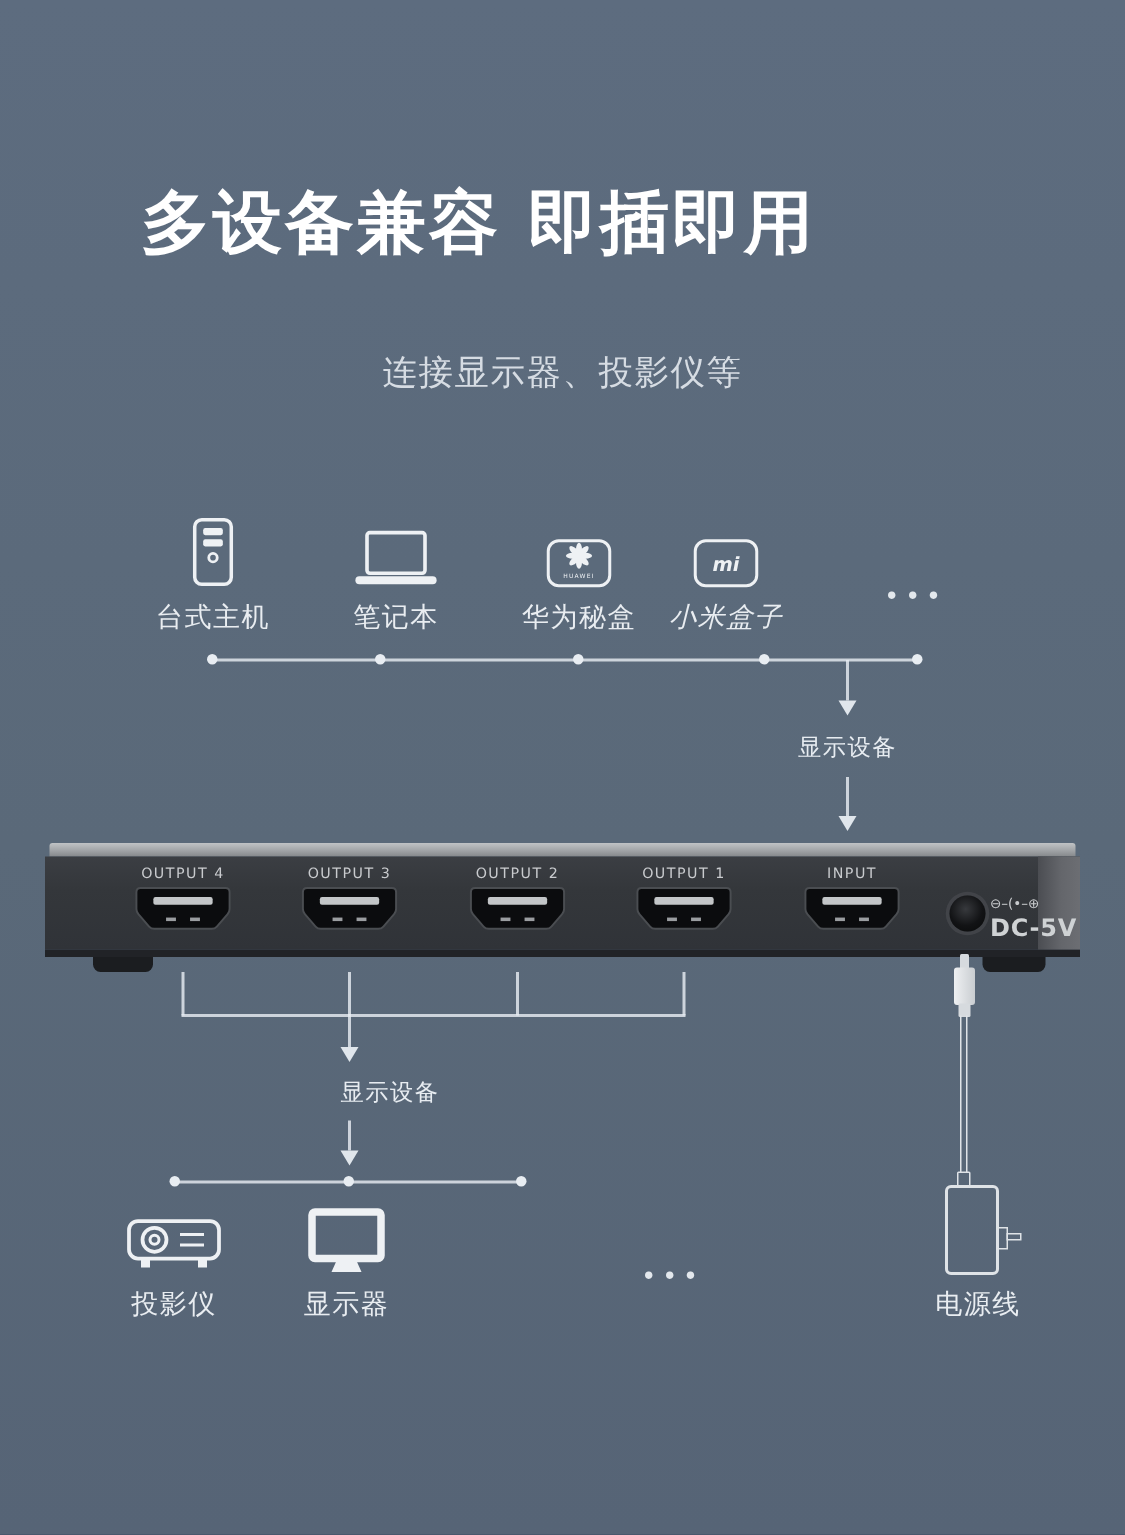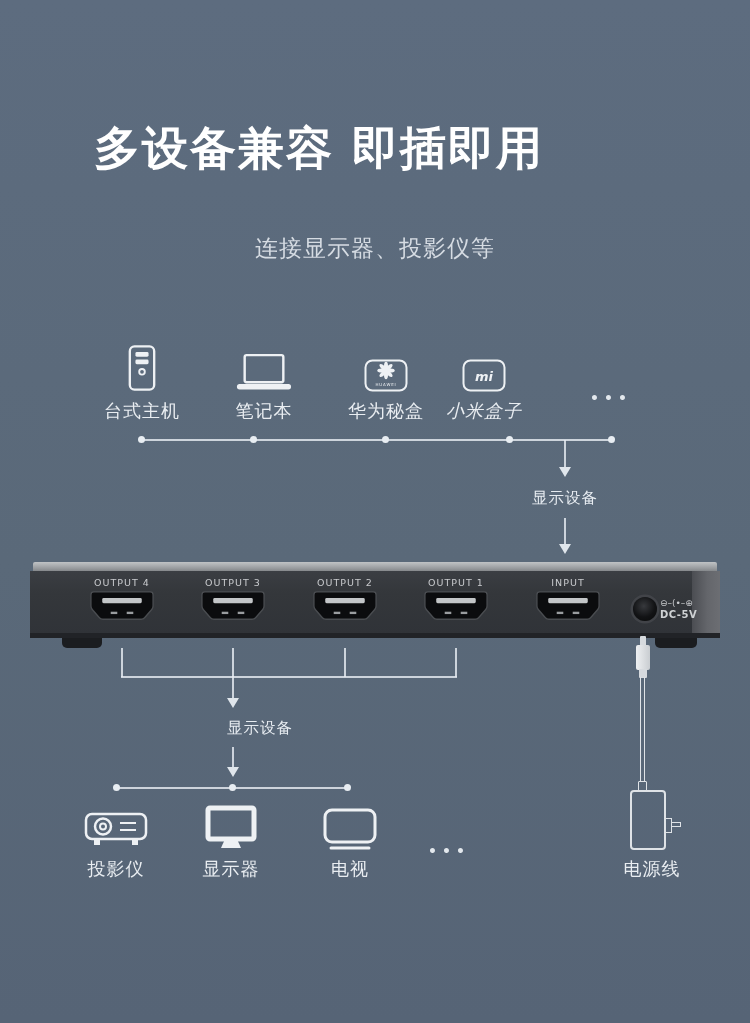--- a/index.html
+++ b/index.html
@@ -42,21 +42,21 @@
   .sw-cap{position:absolute;left:662px;top:0;width:28px;height:62px;
     background:linear-gradient(90deg,#4b4d52 0%,#64666b 55%,#6c6e73 100%);}
   .sw-foot{position:absolute;top:638px;height:10px;background:#1b1d20;border-radius:0 0 5px 5px;}
   .port{position:absolute;top:577px;width:68px;text-align:center;}
   .port-label{display:block;color:#c9cbce;font-size:9.5px;letter-spacing:1px;line-height:12px;white-space:nowrap;}
   .port svg{margin-top:2px;display:inline-block;}
   .dc-jack{position:absolute;left:633px;top:597px;width:24px;height:24px;border-radius:50%;
     background:radial-gradient(circle at 45% 38%,#37393d 0%,#121315 55%,#080909 100%);
     box-shadow:0 0 0 2.5px rgba(78,81,86,0.55);}
   .polarity{position:absolute;left:660px;top:598px;color:#c9cbce;font-size:9px;letter-spacing:0;white-space:nowrap;}
-  .dc-label{position:absolute;left:660px;top:609px;color:#cfd2d4;font-size:10px;font-weight:700;letter-spacing:0.5px;}
+  .dc-label{position:absolute;left:660px;top:609px;color:#cfd2d4;font-size:16px;font-weight:700;letter-spacing:0.5px;}
   
   .plug-tip{position:absolute;left:640px;top:636px;width:6px;height:10px;background:#d6dade;border-radius:1px;}
   .plug-barrel{position:absolute;left:636px;top:645px;width:14px;height:25px;
     background:linear-gradient(90deg,#eef0f2,#c9cdd1);border-radius:2px;}
   .plug-step{position:absolute;left:639px;top:669px;width:8px;height:9px;background:#d6dade;border-radius:1px;}
   .cord-cable{position:absolute;left:640px;top:677px;width:3px;height:105px;
     border-left:1.5px solid #dfe3e7;border-right:1.5px solid #dfe3e7;}
   .cord-collar{position:absolute;left:638px;top:781px;width:7px;height:9px;
     border:1.5px solid #dfe3e7;border-radius:1px;}
   .adapter-body{position:absolute;left:630px;top:790px;width:32px;height:56px;
@@ -231,29 +231,20 @@
         <circle cx="19" cy="20.5" r="3" fill="none" stroke="#eef1f4" stroke-width="2"></circle>
         <line x1="36" y1="17" x2="52" y2="17" stroke="#eef1f4" stroke-width="2"></line>
         <line x1="36" y1="24" x2="52" y2="24" stroke="#eef1f4" stroke-width="2"></line>
         <rect x="10" y="33" width="6" height="6" fill="#eef1f4"></rect>
         <rect x="48" y="33" width="6" height="6" fill="#eef1f4"></rect>
       </svg>
     </div>
     <span class="lbl cn-label">投影仪</span>
   </div>
 
-  <div class="dev" style="left:290px;top:800px;">
-    <div class="icon-box">
-      <svg width="54" height="42" viewBox="0 0 54 42">
-        <rect x="2" y="2" width="50" height="32" rx="7" fill="none" stroke="#eef1f4" stroke-width="3"></rect>
-        <line x1="8" y1="40" x2="46" y2="40" stroke="#eef1f4" stroke-width="3" stroke-linecap="round"></line>
-      </svg>
-    </div>
-    <span class="lbl cn-label">电视</span>
-  </div>
 
   <div class="ellipsis" style="left:428px;top:843px;">•••</div>
 
   <div class="plug-tip"></div>
   <div class="plug-barrel"></div>
   <div class="plug-step"></div>
   <div class="cord-cable"></div>
   <div class="cord-collar"></div>
   <div class="adapter-body"></div>
   <div class="adapter-prong"></div>

